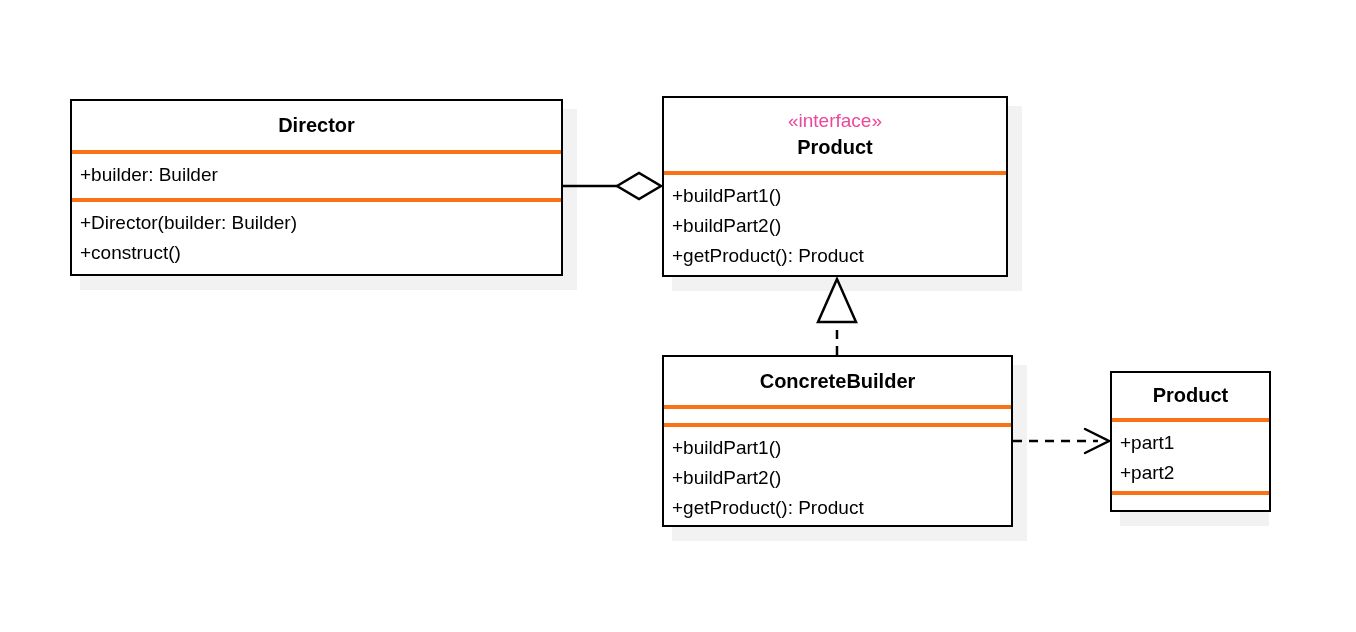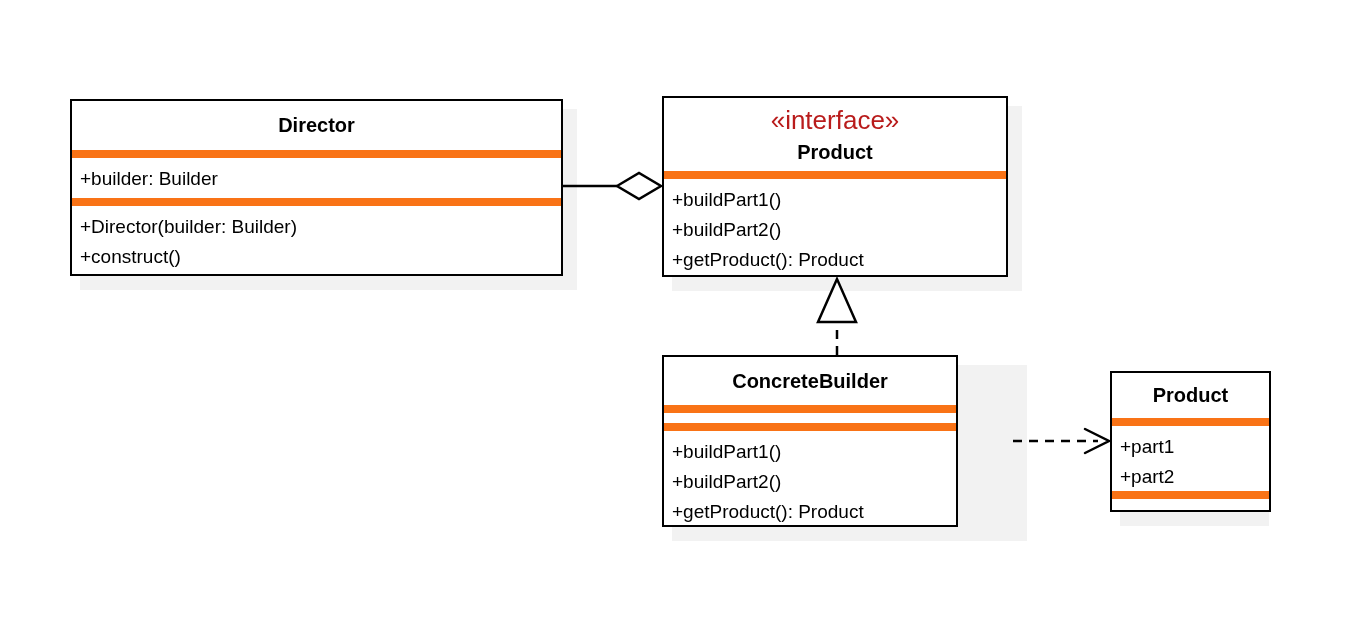--- a/index.html
+++ b/index.html
@@ -31,34 +31,34 @@
     position: absolute;
     background: #f2f2f2;
     z-index: 1;
   }
 
   .compartment {
     box-sizing: border-box;
     background: #ffffff;
   }
   .compartment + .compartment {
-    border-top: 8px solid #f97316;
+    border-top: 4px solid #f97316;
   }
 
   .comp-title {
     text-align: center;
     display: flex;
     flex-direction: column;
     align-items: center;
     justify-content: center;
   }
   .class-stereotype {
-    font-size: 26px;
+    font-size: 19px;
     font-weight: normal;
-    color: #b91c1c;
+    color: #ec4899;
     line-height: 1.35;
   }
   .class-name {
     font-size: 20px;
     font-weight: bold;
     color: #000000;
     line-height: 1.35;
   }
 
   .comp-members {
@@ -116,21 +116,21 @@
       <div class="class-stereotype">«interface»</div>
       <div class="class-name">Product</div>
     </div>
     <div class="compartment comp-members" style="height:104px;">
       <div class="member-line">+buildPart1()</div>
       <div class="member-line">+buildPart2()</div>
       <div class="member-line">+getProduct(): Product</div>
     </div>
   </div>
 
-  <div class="uml-class" style="left:662px; top:355px; width:296px; height:172px;">
+  <div class="uml-class" style="left:662px; top:355px; width:351px; height:172px;">
     <div class="compartment comp-title" style="height:48px;">
       <div class="class-name">ConcreteBuilder</div>
     </div>
     <div class="compartment comp-empty" style="height:18px;"></div>
     <div class="compartment comp-members" style="height:102px;">
       <div class="member-line">+buildPart1()</div>
       <div class="member-line">+buildPart2()</div>
       <div class="member-line">+getProduct(): Product</div>
     </div>
   </div>

